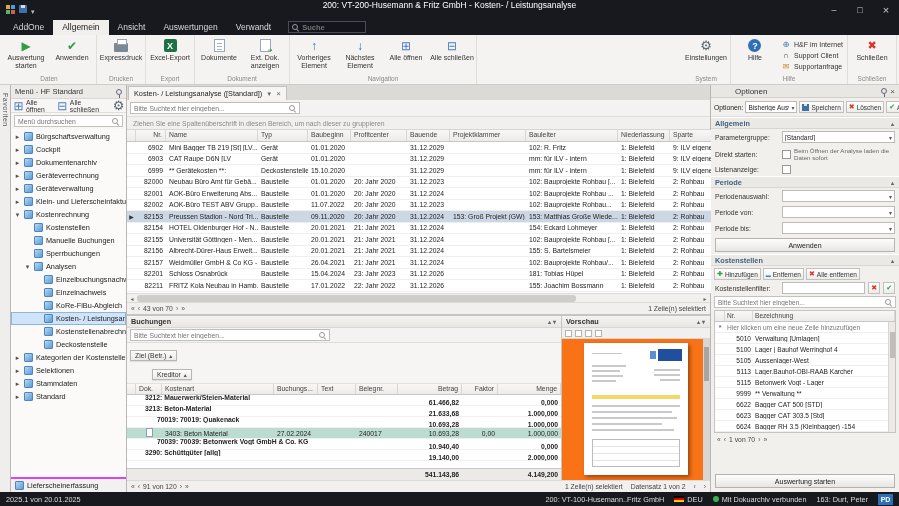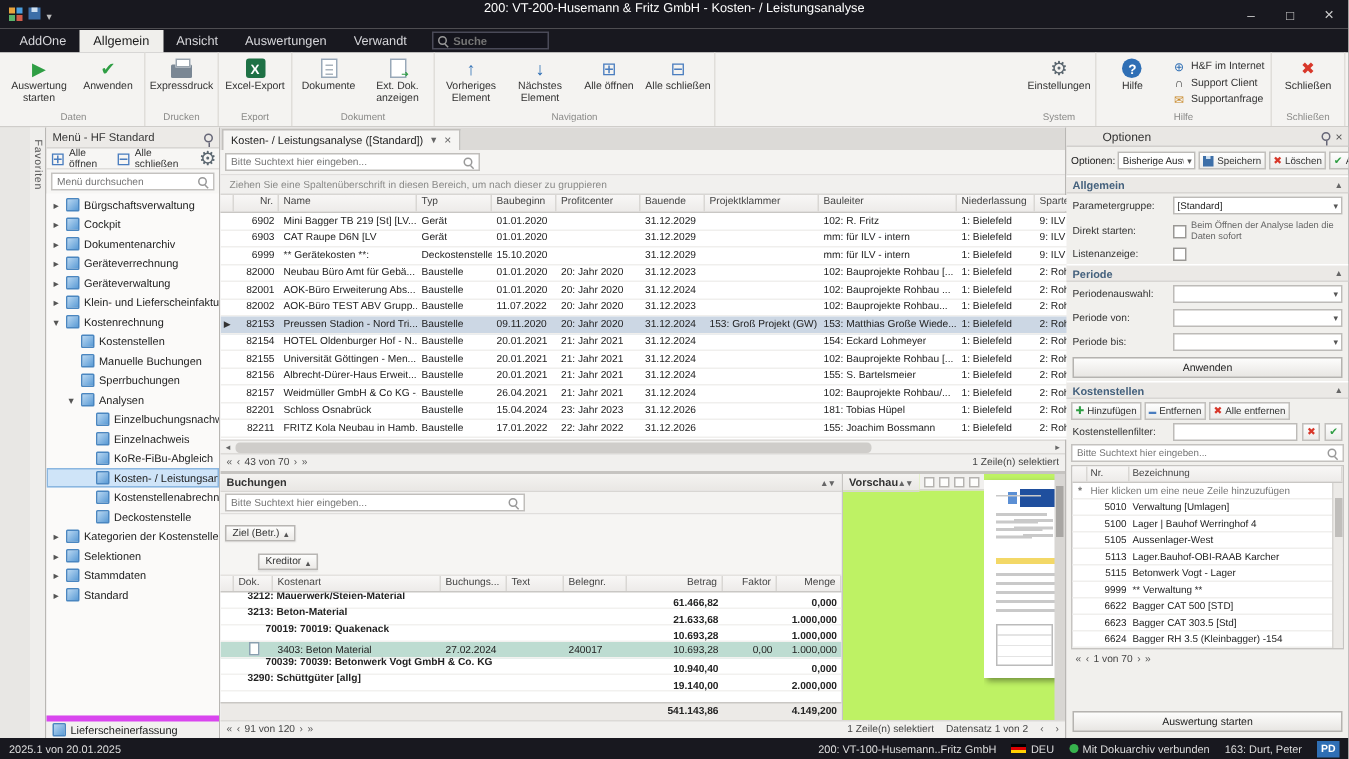--- a/index.html
+++ b/index.html
@@ -60,21 +60,21 @@
 .ic-collapse::before{content:"⊟";color:#4a7dbf;font-size:12px;}
 .ic-gear::before{content:"⚙";color:#5b6770;font-size:13px;}
 .ic-help{background:#2f6fb5;border-radius:50%;color:#fff;width:13px;height:13px;font-size:9px;font-weight:bold;align-self:center;}
 .ic-help::before{content:"?";}
 .ic-globe::before{content:"⊕";color:#2f6fb5;}
 .ic-headset::before{content:"∩";font-weight:bold;color:#444;}
 .ic-mail::before{content:"✉";color:#c98a2b;}
 .ic-closered::before{content:"✖";color:#d8372a;font-size:11px;}
 
 
-.main{flex:1;display:flex;min-height:0;background:#e8e7e4;padding-left:20px;}
+.main{flex:1;display:flex;min-height:0;background:#e8e7e4;}
 .favbar{width:11px;border-right:1px solid #b9b7b4;background:#efeeec;display:flex;flex-direction:column;align-items:center;padding-top:8px;flex:0 0 11px;}
 .vtext{writing-mode:vertical-lr;font-size:7px;color:#555;letter-spacing:.5px;}
 
 
 .menupanel{width:116px;background:#f7f6f4;border-right:1px solid #b9b7b4;display:flex;flex-direction:column;flex:0 0 116px;}
 .mp-header{height:14px;display:flex;align-items:center;gap:2px;padding:0 4px;font-size:7.5px;color:#333;background:#eceae7;border-bottom:1px solid #d8d6d3;}
 .mp-header .ttl{flex:1;overflow:hidden;white-space:nowrap;}
 .ic-pin{width:6px;height:6px;border:1px solid #667;border-radius:50%;position:relative;flex-shrink:0;}
 .ic-pin::after{content:"";position:absolute;left:2px;top:5px;width:1px;height:3px;background:#667;}
 .mp-toolbar{height:14px;display:flex;align-items:center;gap:3px;padding:0 3px;border-bottom:1px solid #e0dedb;font-size:6.8px;color:#333;}
@@ -84,21 +84,21 @@
 .mp-search input{flex:1;border:none;outline:none;font-size:6.8px;font-family:inherit;color:#333;min-width:0;}
 .tree{flex:1;overflow:hidden;background:#fbfaf9;padding-top:1px;}
 .titem{display:flex;align-items:center;height:13px;padding:0 2px 0 3px;font-size:7.3px;color:#222;gap:3px;white-space:nowrap;overflow:hidden;}
 .titem[data-level="1"]{padding-left:13px;}
 .titem[data-level="2"]{padding-left:23px;}
 .titem[data-selected="true"]{background:#cfe4f8;outline:1px solid #8ab6e0;outline-offset:-1px;}
 .expander{width:7px;font-size:7px;color:#555;flex-shrink:0;text-align:center;}
 [data-expander="collapsed"] > .expander::before{content:"▸";}
 [data-expander="expanded"] > .expander::before{content:"▾";}
 .ticon{width:9px;height:9px;flex-shrink:0;border-radius:1px;background:linear-gradient(135deg,#b8d7f2,#5b9bd5);border:1px solid #4a86c0;}
-.mp-bottom{border-top:4px solid #d946ef;height:15px;display:flex;align-items:center;gap:3px;padding:0 4px;font-size:7.3px;background:#f2f1ef;}
+.mp-bottom{border-top:2px solid #d946ef;height:15px;display:flex;align-items:center;gap:3px;padding:0 4px;font-size:7.3px;background:#f2f1ef;}
 
 
 .center{flex:1;display:flex;flex-direction:column;min-width:0;background:#fff;border-right:1px solid #b9b7b4;}
 .doctabs{height:15px;background:#dcdad7;display:flex;align-items:flex-end;padding-left:1px;flex:0 0 15px;}
 .doctab{background:#f6f5f3;border:1px solid #c2c0bd;border-bottom:none;height:14px;display:flex;align-items:center;gap:4px;padding:0 5px;font-size:7.3px;color:#222;}
 .dt-arrow{font-size:6px;color:#666;}
 .dt-close{font-size:8px;color:#666;}
 .searchrow{height:17px;display:flex;align-items:center;padding:2px 3px;background:#f4f3f1;border-bottom:1px solid #e0dedc;flex:0 0 17px;}
 .searchbox{width:170px;height:12px;border:1px solid #c0bebb;background:#fff;display:flex;align-items:center;gap:3px;padding:0 3px;}
 .searchbox input{flex:1;border:none;outline:none;font-size:6.8px;font-family:inherit;color:#333;min-width:0;}
@@ -141,21 +141,21 @@
 .brow[data-selected="true"]{background:#bddcd1;}
 .bglabel{grid-column:2/7;font-size:6.8px;font-weight:bold;color:#222;display:flex;align-items:center;gap:2px;overflow:hidden;white-space:nowrap;}
 .brow[data-level="1"] .bglabel{padding-left:12px;}
 .bcell{font-size:6.8px;padding:0 3px;overflow:hidden;white-space:nowrap;}
 .b-ind{grid-column:1;} .b-dok{grid-column:2;padding-left:10px;} .b-ka{grid-column:3;} .b-dat{grid-column:4;} .b-txt{grid-column:5;} .b-bel{grid-column:6;} .b-bet{grid-column:7;} .b-fak{grid-column:8;} .b-men{grid-column:9;}
 .brow[data-type="group"] .b-bet,.brow[data-type="group"] .b-men{font-weight:bold;}
 .docmini{width:7px;height:9px;border:1px solid #8aa0b0;background:#fff;display:inline-block;}
 .btotals{margin-top:auto;display:grid;grid-template-columns:var(--bcols);height:12px;background:#eceae7;border-top:1px solid #c9c7c4;align-items:center;font-weight:bold;flex:0 0 12px;}
 
 
-.vorschau{width:148px;display:flex;flex-direction:row;background:#bef264;flex:0 0 148px;}
+.vorschau{width:148px;display:flex;flex-direction:column;background:#f97316;flex:0 0 148px;}
 .vs-toolbar{height:11px;background:#f1f0ee;border-bottom:1px solid #d8d6d3;display:flex;align-items:center;gap:3px;padding:0 3px;flex:0 0 11px;}
 .vtool{width:7px;height:7px;border:1px solid #b5b3b0;background:#fdfdfc;}
 .vs-body{flex:1;position:relative;overflow:hidden;display:flex;justify-content:center;padding-top:4px;}
 .vpage{width:104px;height:132px;background:#fff;box-shadow:2px 2px 4px rgba(0,0,0,.4);position:relative;}
 .vlogo{position:absolute;top:6px;right:6px;width:24px;height:12px;background:#1f4f9e;}
 .vlogo::before{content:"";position:absolute;left:-8px;top:2px;width:6px;height:8px;background:#5b8fd4;}
 .vline{position:absolute;height:2px;background:#c9c9c9;}
 .vhl{position:absolute;height:4px;background:#f3d867;}
 .vtbl{position:absolute;left:8px;right:8px;bottom:8px;height:28px;border:1px solid #bbb;background:repeating-linear-gradient(#fff 0 6px,#e4e4e4 6px 7px);}
 .vs-scroll{position:absolute;right:0;top:0;bottom:0;width:7px;background:#d8d6d3;}

